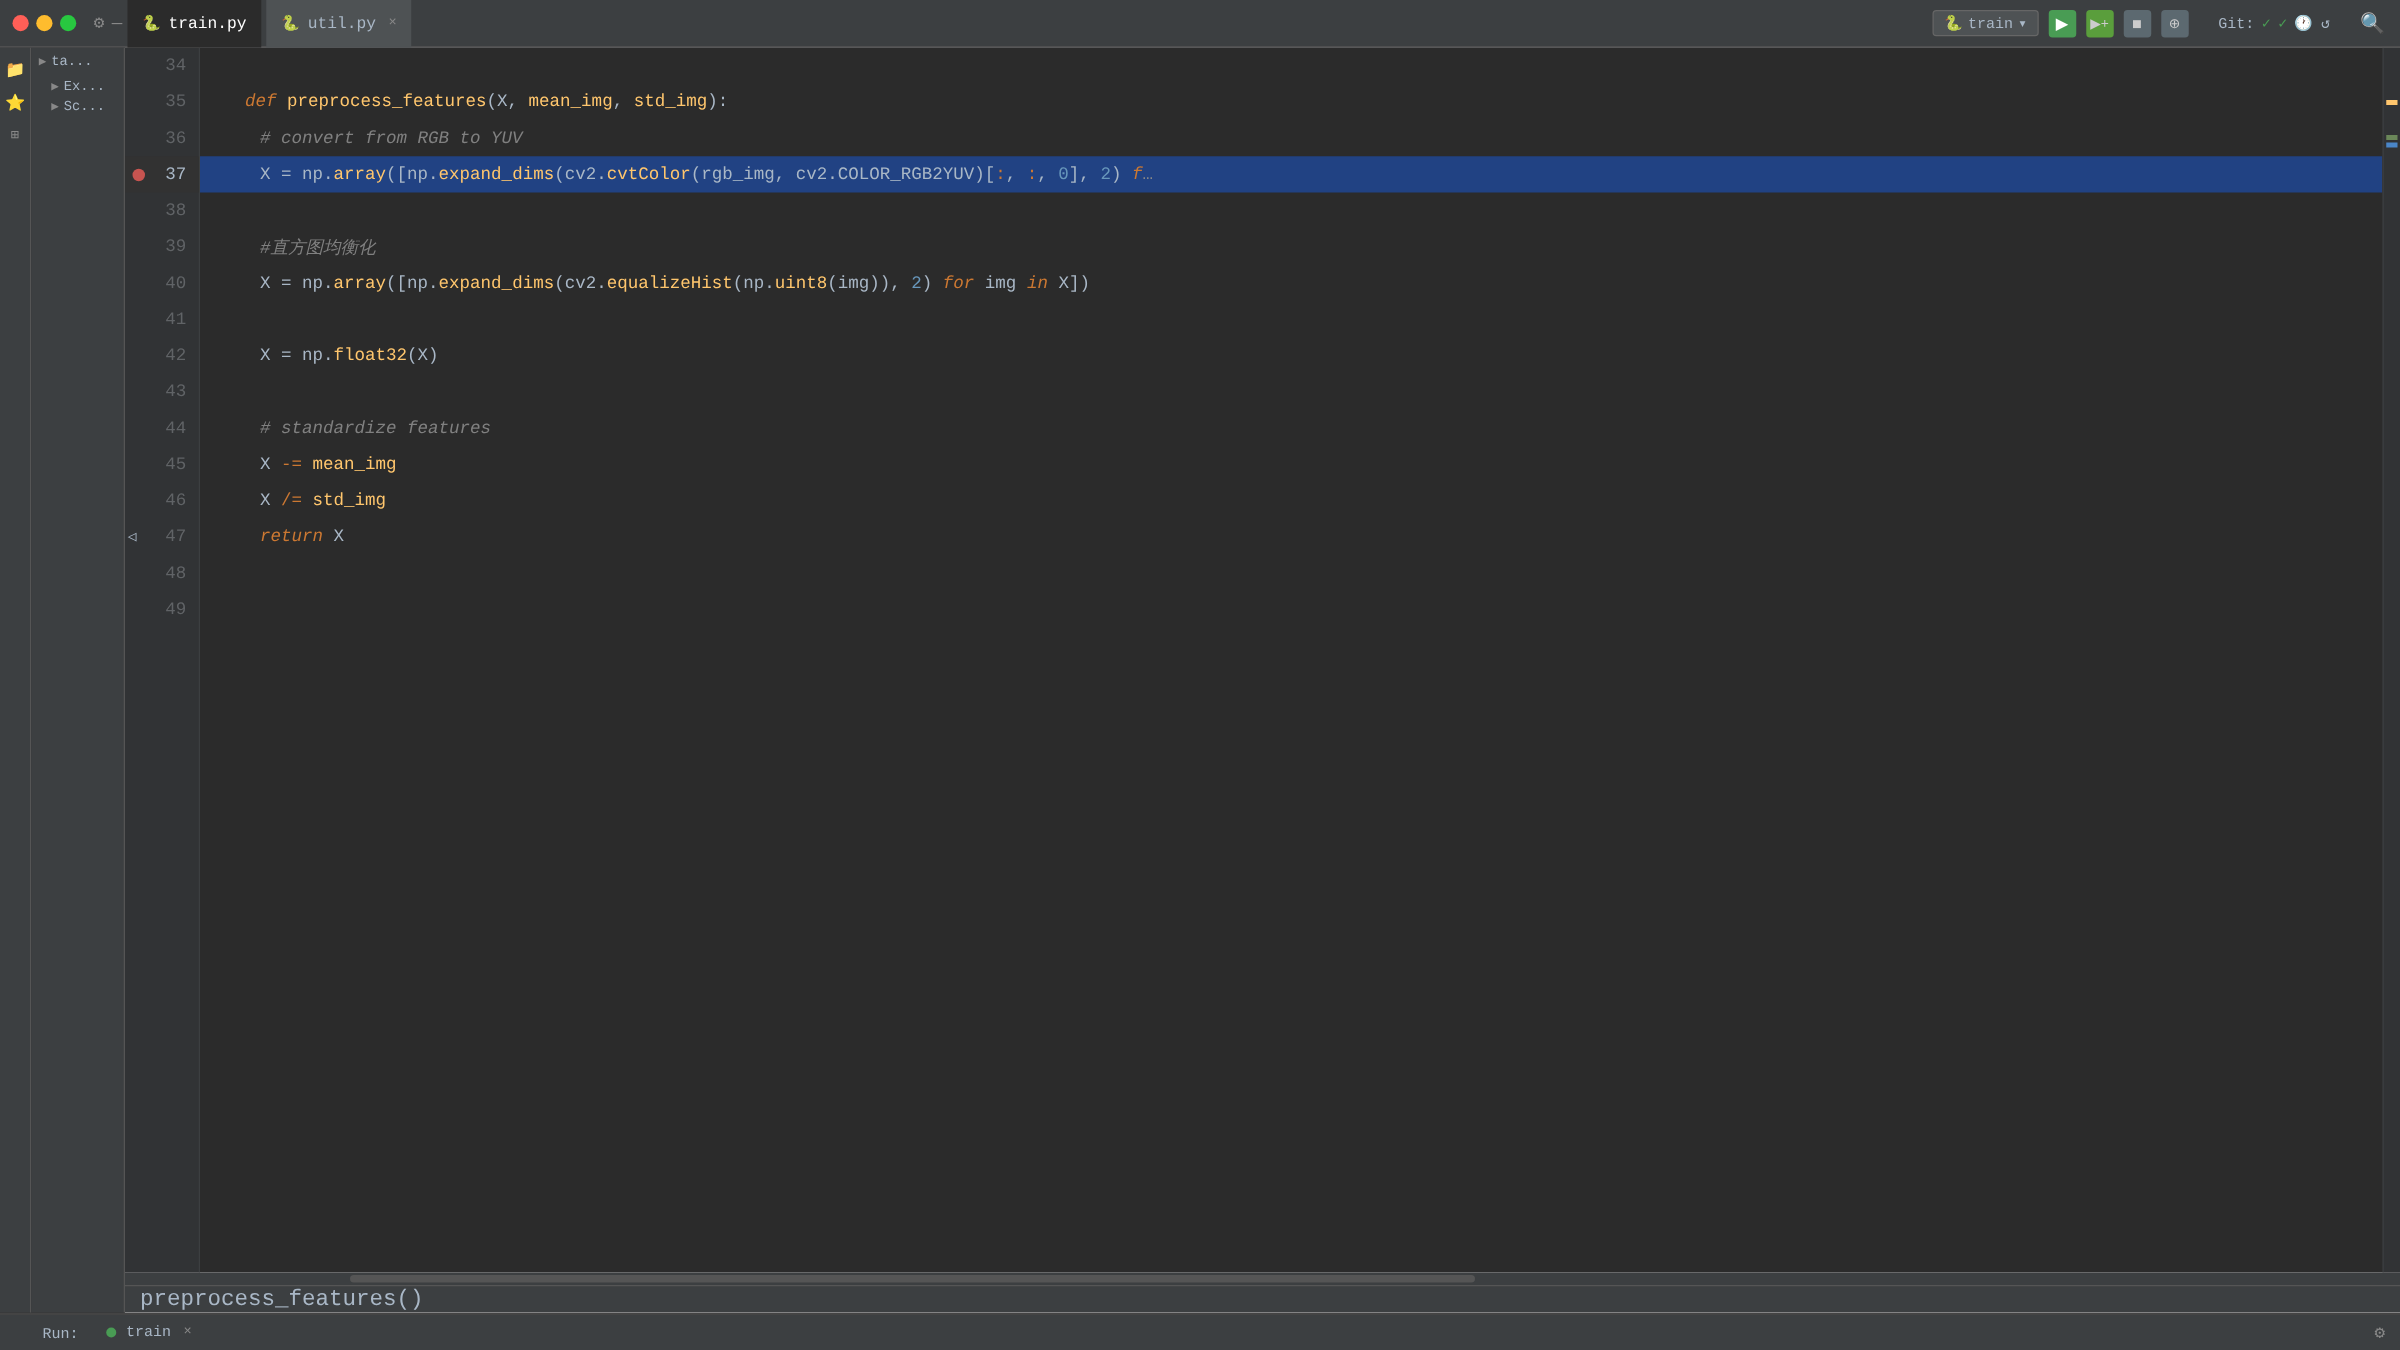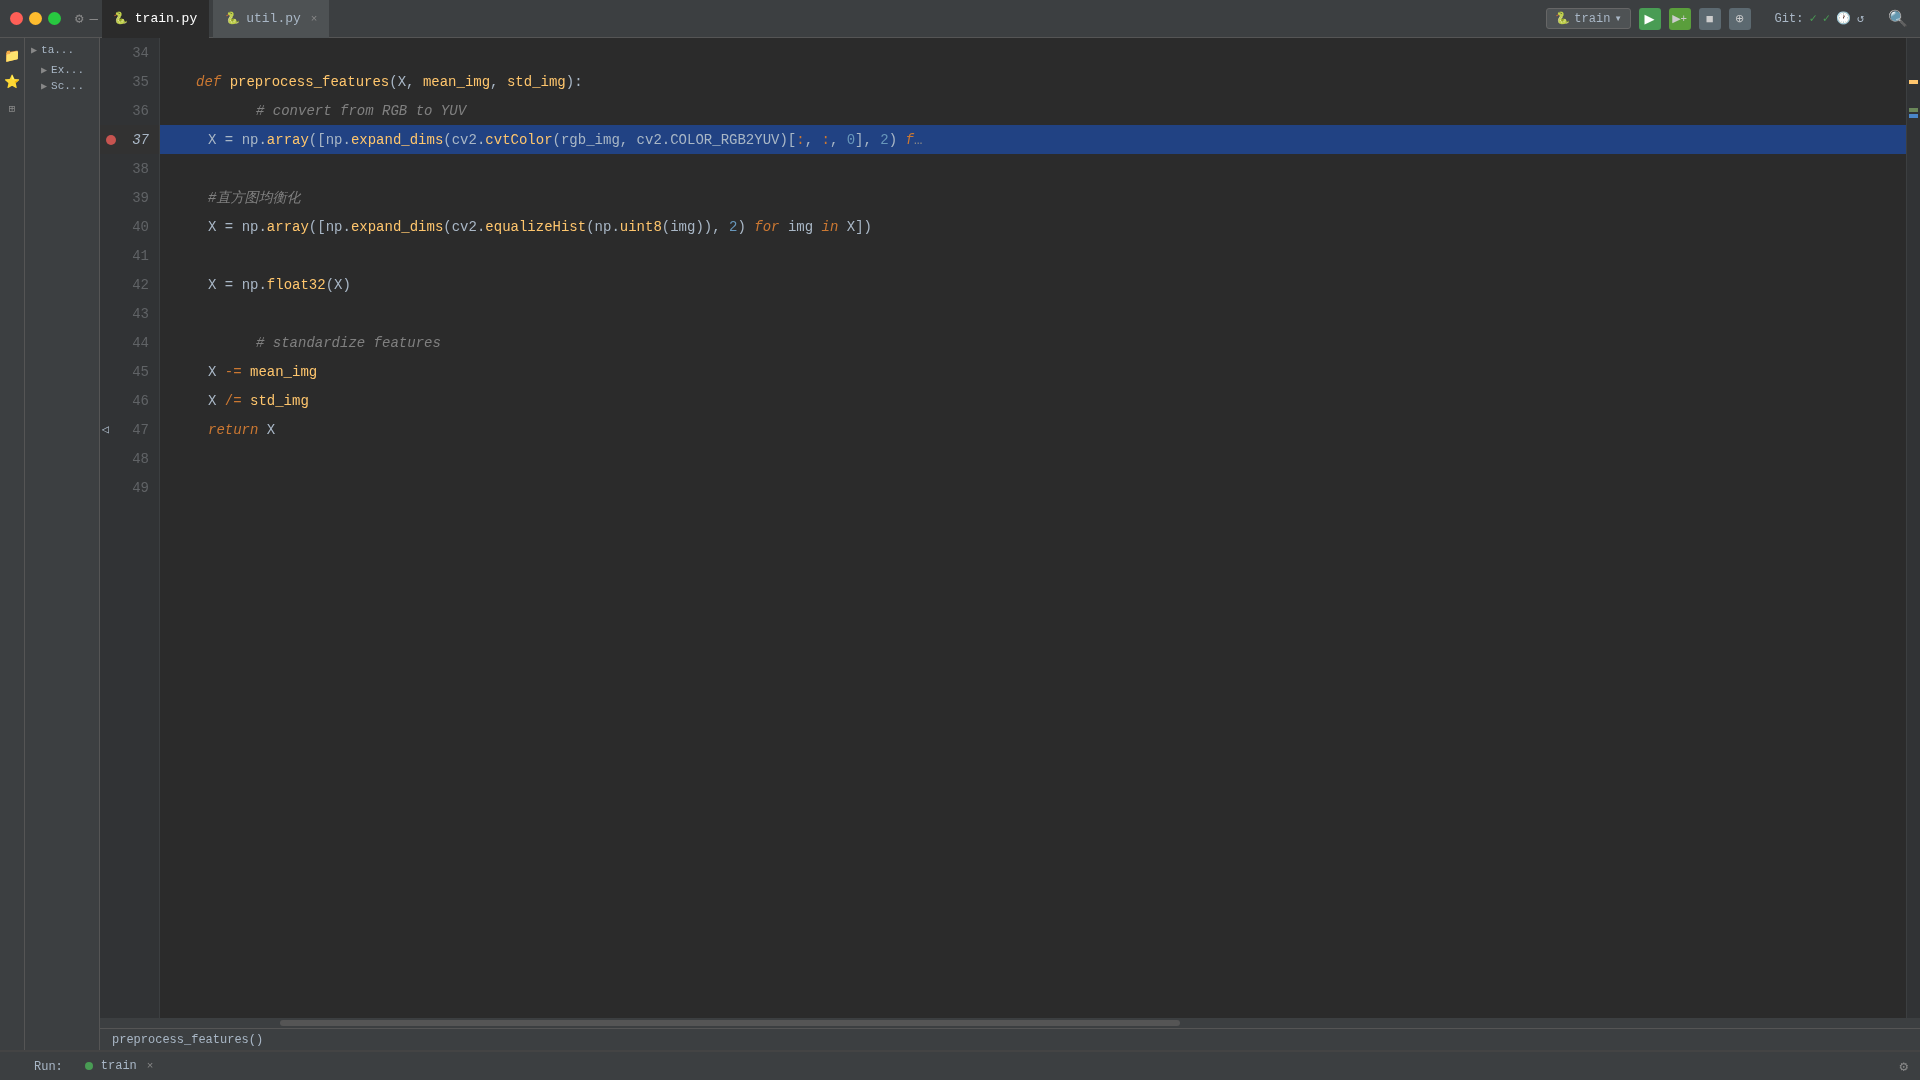--- a/index.html
+++ b/index.html
@@ -168,21 +168,20 @@
       align-items: center;
       justify-content: flex-end;
       padding-right: 10px;
       color: #606366;
       font-size: 14px;
       position: relative;
     }
     .line-num.active-line {
       color: #a9b7c6;
       background: #323232;
-      font-style: italic;
     }
     .line-num .breakpoint {
       width: 10px; height: 10px;
       border-radius: 50%;
       background: #c75450;
       position: absolute;
       left: 6px;
     }
 
     #code-content {
@@ -197,41 +196,41 @@
       padding-left: 16px;
       font-size: 14px;
       white-space: nowrap;
     }
     .code-line.active-bg { background: #214283; }
 
     
     .kw { color: #cc7832; font-style: italic; margin-left: 20px; } 
     .fn { color: #ffc66d; } 
     .param { color: #a9b7c6; }
-    .cmt { color: #808080; font-style: italic; margin-left: 48px; }
+    .cmt { color: #808080; font-style: italic; }
     .num { color: #6897bb; }
     .op { color: #a9b7c6; }
     .method { color: #ffc66d; }
     .var { color: #a9b7c6; }
     .aug { color: #cc7832; }
     .chinese-cmt { color: #808080; font-style: italic; }
     .ret { color: #cc7832; font-style: italic; }
     .for-kw { color: #cc7832; font-style: italic; }
     .in-kw { color: #cc7832; font-style: italic; }
     .yellow { color: #ffc66d; }
 
     
     #breadcrumb {
       height: 22px;
       background: #3c3f41;
       border-top: 1px solid #555;
       display: flex;
       align-items: center;
       padding: 0 12px;
-      font-size: 12px;
+      font-size: 18px;
       color: #a9b7c6;
     }
 
     
     #right-gutter {
       width: 14px;
       background: #313335;
       border-left: 1px solid #3c3f41;
     }
     .gutter-mark {

